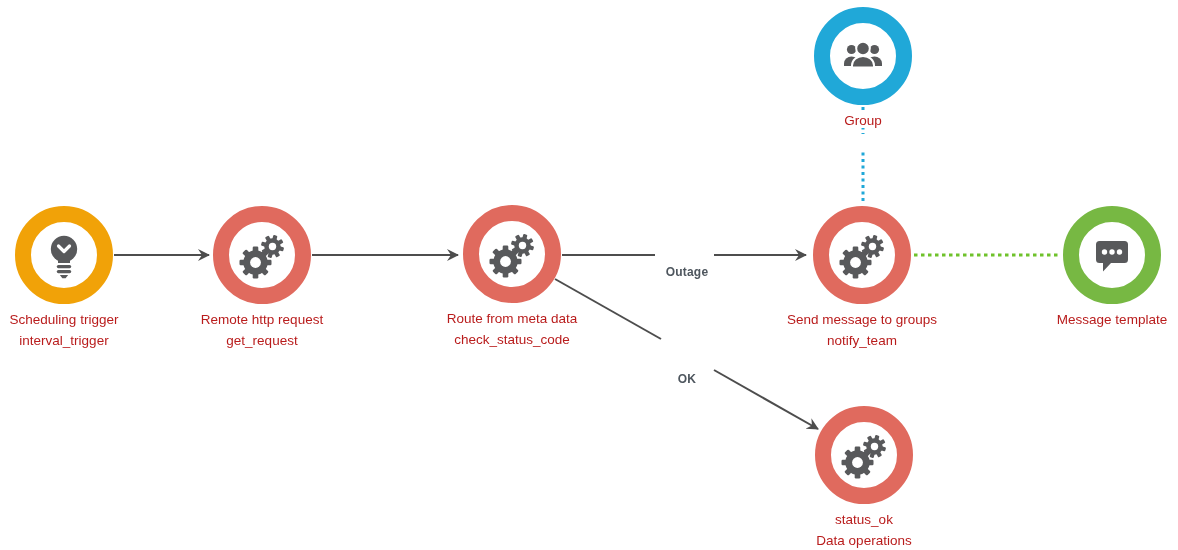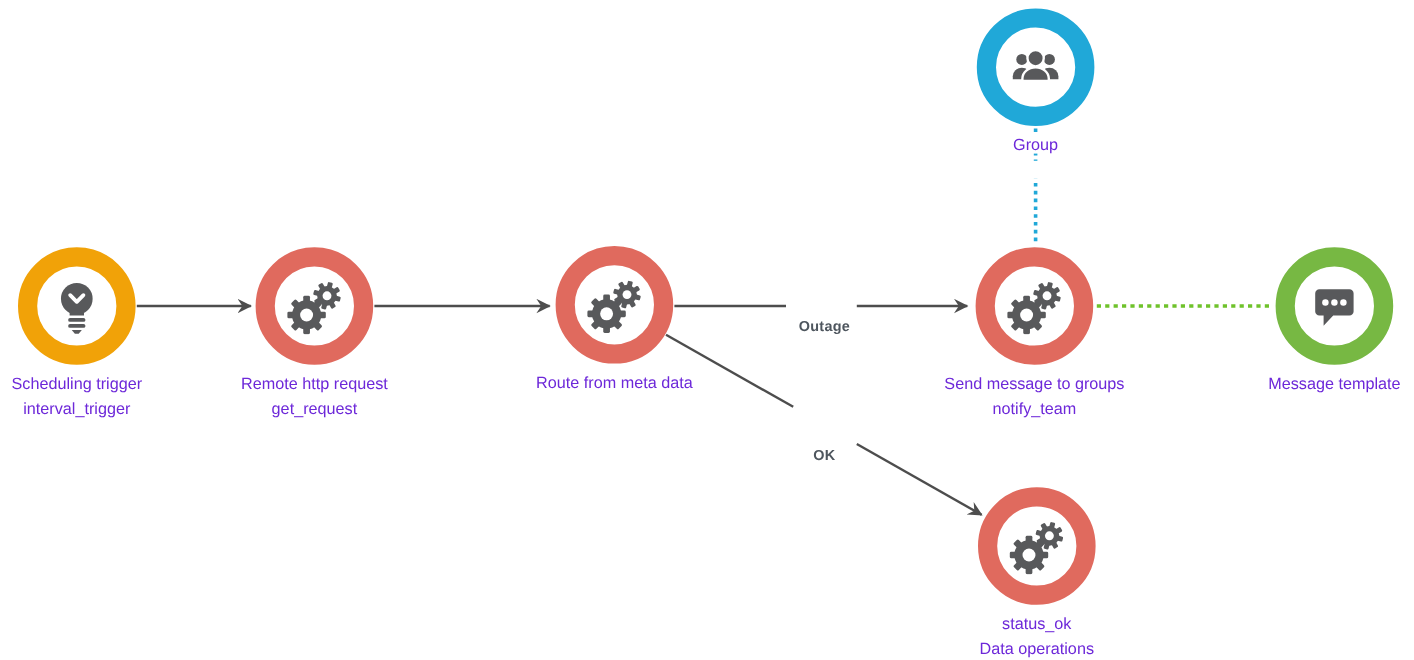--- a/index.html
+++ b/index.html
@@ -15,21 +15,21 @@
     border:16px solid #ccc;box-sizing:border-box;
     display:flex;align-items:center;justify-content:center;cursor:pointer;
   }
   .ring-trigger {border-color:#F1A208;}
   .ring-action  {border-color:#E06A5E;}
   .ring-group   {border-color:#20A8D8;}
   .ring-template{border-color:#77B843;}
   .node-icon{width:48px;height:48px;color:#58595B;display:block;}
   .node-label{
     position:absolute;top:103px;left:50%;transform:translateX(-50%);
-    width:230px;text-align:center;color:#6d28d9;font-size:13.5px;line-height:21px;
+    width:230px;text-align:center;color:#b91c1c;font-size:13.5px;line-height:21px;
   }
   .nl-line span{background:#ffffff;padding:0 3px;}
   .edge-label{
     position:absolute;z-index:3;transform:translate(-50%,-50%);
     font-size:12px;font-weight:700;color:#4E565E;background:#ffffff;
     padding:0 4px;letter-spacing:.2px;
   }
   .hidden-defs{position:absolute;width:0;height:0;overflow:hidden;}
 </style>
 </head>
@@ -147,20 +147,21 @@
   </div>
 
   <div class="node" style="left:463px;top:205px;">
     <div class="ring ring-action">
       <svg class="node-icon">
           <use href="#sym-gears"></use>
         </svg>
     </div>
     <div class="node-label">
       <div class="nl-line"><span>Route from meta data</span></div>
+      <div class="nl-line"><span>check_status_code</span></div>
     </div>
   </div>
 
   <div class="node" style="left:814px;top:7px;">
     <div class="ring ring-group">
       <svg class="node-icon">
           <use href="#sym-people"></use>
         </svg>
     </div>
     <div class="node-label">

